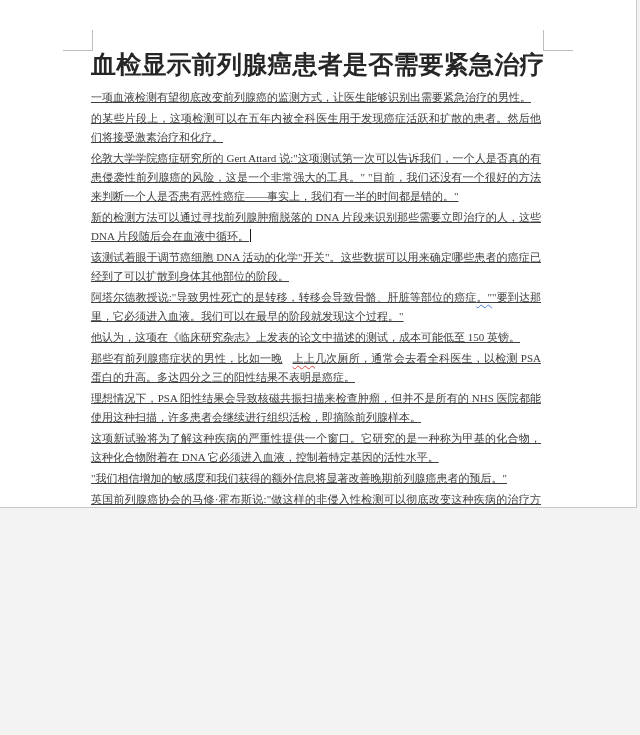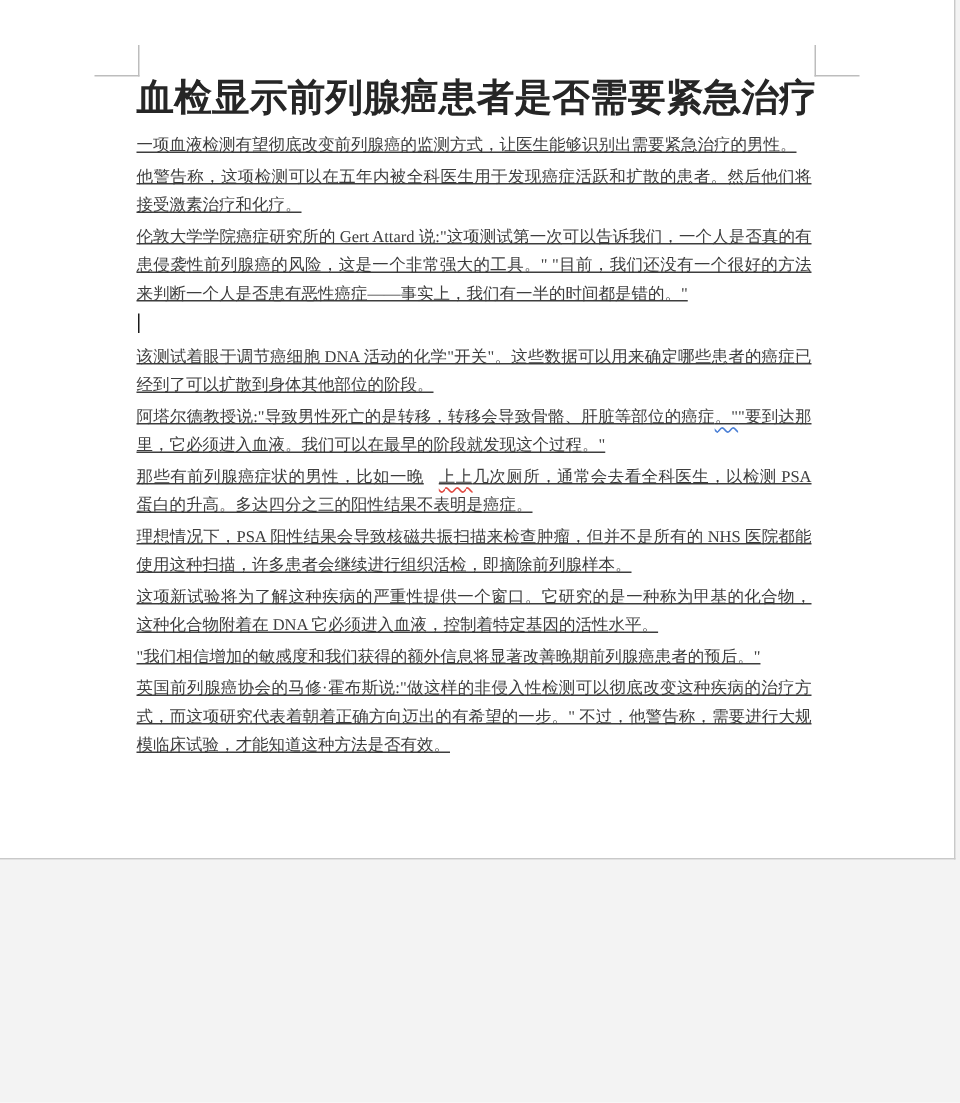--- a/index.html
+++ b/index.html
@@ -14,21 +14,21 @@
   }
   *{margin:0;padding:0;box-sizing:border-box;}
   html,body{width:640px;height:735px;overflow:hidden;}
   body{
     background:var(--c-app-bg);
     font-family:"Liberation Serif","DejaVu Serif",serif;
     position:relative;
   }
   .page{
     position:absolute;left:0;top:0;
-    width:637px;height:573px;
+    width:637px;height:508px;
     background:var(--c-page-bg);
     border-right:1px solid var(--c-edge);
     border-bottom:1px solid var(--c-edge);
     overflow:hidden;
   }
   .crop-mark{position:absolute;width:30px;height:21px;top:30px;}
   .crop-mark.tl{
     left:63px;
     border-right:1px solid var(--c-mark);
     border-bottom:1px solid var(--c-mark);
@@ -76,25 +76,26 @@
 </style>
 </head>
 <body>
 
 <div class="page">
   <div class="crop-mark tl"></div>
   <div class="crop-mark tr"></div>
   <h1 class="doc-title">血检显示前列腺癌患者是否需要紧急治疗</h1>
   <div class="doc-body" id="doc-body">
       <p><span>一项血液检测有望彻底改变前列腺癌的监测方式，让医生能够识别出需要紧急治疗的男性。</span></p>
-      <p><span>他警告称，这项检测可以在五年内被全科医生用于发现癌症活跃和扩散的患者。然后他们将接受激素治疗和化疗。</span></p>
+      <p><span>的某些片段上，这项检测可以在五年内被全科医生用于发现癌症活跃和扩散的患者。然后他们将接受激素治疗和化疗。</span></p>
       <p><span>伦敦大学学院癌症研究所的 Gert Attard 说:"这项测试第一次可以告诉我们，一个人是否真的有患侵袭性前列腺癌的风险，这是一个非常强大的工具。" "目前，我们还没有一个很好的方法来判断一个人是否患有恶性癌症——事实上，我们有一半的时间都是错的。"</span></p>
-      <p><span class="caret"></span></p>
+      <p><span>新的检测方法可以通过寻找前列腺肿瘤脱落的 DNA 片段来识别那些需要立即治疗的人，这些 DNA 片段随后会在血液中循环。</span><span class="caret"></span></p>
       <p><span>该测试着眼于调节癌细胞 DNA 活动的化学"开关"。这些数据可以用来确定哪些患者的癌症已经到了可以扩散到身体其他部位的阶段。</span></p>
       <p><span>阿塔尔德教授说:"导致男性死亡的是转移，转移会导致骨骼、肝脏等部位的癌症</span><span class="seg-blue">。"</span><span>"要到达那里，它必须进入血液。我们可以在最早的阶段就发现这个过程。"</span></p>
+      <p><span>他认为，这项在《临床研究杂志》上发表的论文中描述的测试，成本可能低至 150 英镑。</span></p>
       <p><span>那些有前列腺癌症状的男性，比如一晚</span><span class="seg-red">上上</span><span>几次厕所，通常会去看全科医生，以检测 PSA 蛋白的升高。多达四分之三的阳性结果不表明是癌症。</span></p>
       <p><span>理想情况下，PSA 阳性结果会导致核磁共振扫描来检查肿瘤，但并不是所有的 NHS 医院都能使用这种扫描，许多患者会继续进行组织活检，即摘除前列腺样本。</span></p>
       <p><span>这项新试验将为了解这种疾病的严重性提供一个窗口。它研究的是一种称为甲基的化合物，这种化合物附着在 DNA 它必须进入血液，控制着特定基因的活性水平。</span></p>
       <p><span>"我们相信增加的敏感度和我们获得的额外信息将显著改善晚期前列腺癌患者的预后。"</span></p>
       <p><span>英国前列腺癌协会的马修·霍布斯说:"做这样的非侵入性检测可以彻底改变这种疾病的治疗方式，而这项研究代表着朝着正确方向迈出的有希望的一步。" 不过，他警告称，需要进行大规模临床试验，才能知道这种方法是否有效。</span></p>
     </div>
 </div>
 <div class="below-page"></div>
 
 </body></html>

